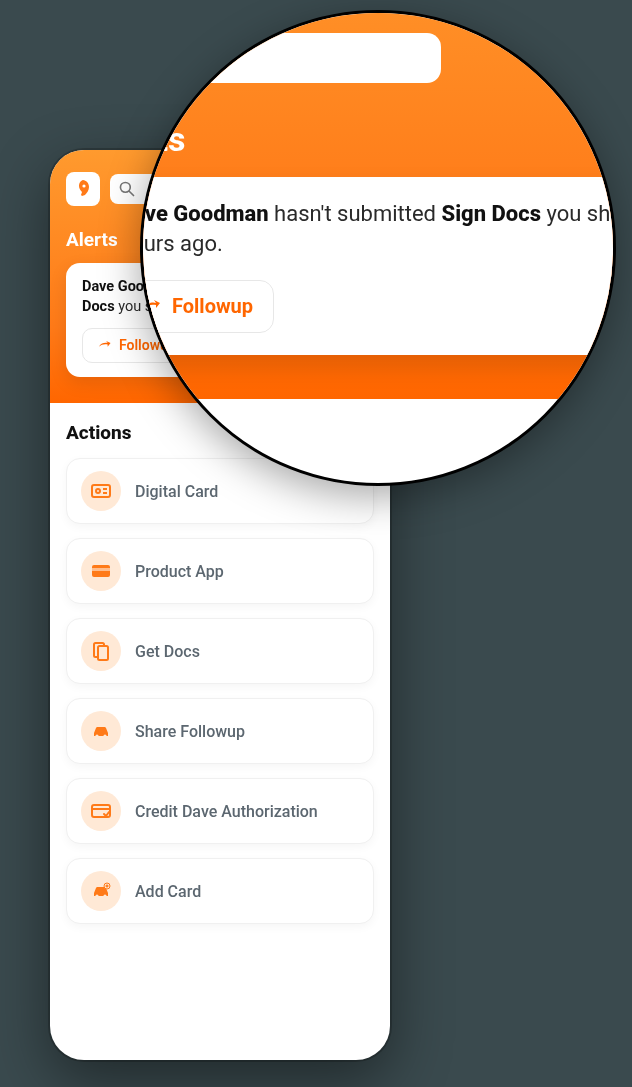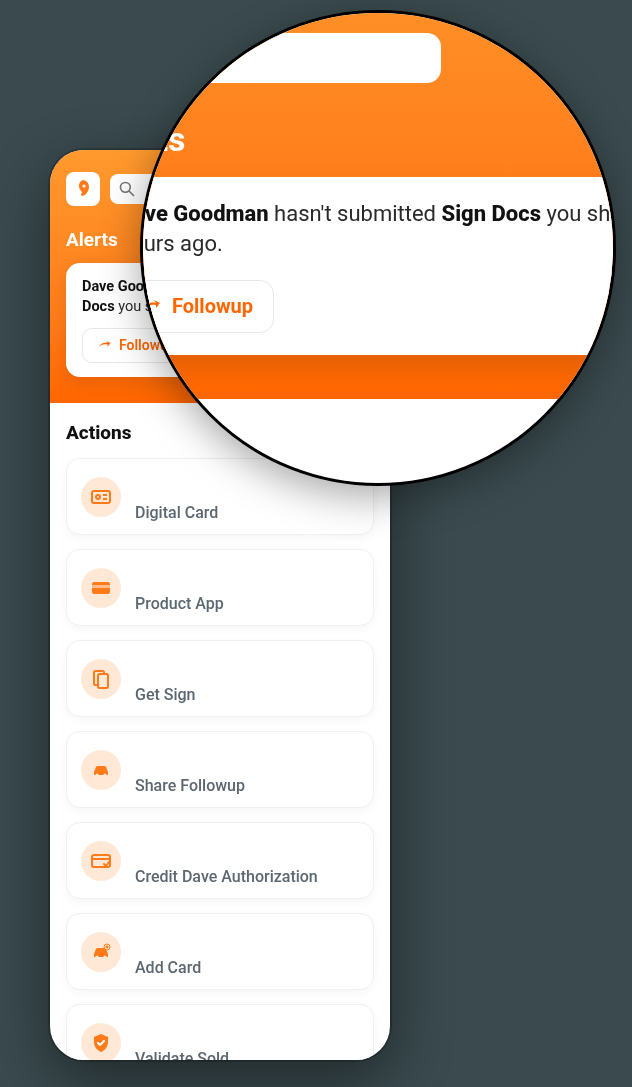--- a/index.html
+++ b/index.html
@@ -37,21 +37,21 @@
   }
   .phone-body{padding:16px 16px 0;}
   .actions-title{font-size:19px;font-weight:800;color:#111;margin:2px 0 14px;}
   .action{
     display:flex;align-items:center;gap:14px;background:#fff;border:1px solid #f0f0f0;border-radius:14px;
     padding:12px 14px;margin-bottom:14px;box-shadow:0 3px 10px rgba(0,0,0,.04);
   }
   .action .ic{
     width:40px;height:40px;border-radius:50%;background:#ffe9d6;display:flex;align-items:center;justify-content:center;
   }
-  .action .lbl{color:#5c6770;font-size:16px;font-weight:500;margin-top:32px;}
+  .action .lbl{color:#5c6770;font-size:16px;font-weight:500;}
   
   .lens{
     position:absolute;left:140px;top:10px;width:476px;height:476px;border-radius:50%;overflow:hidden;
     border:3px solid #000;background:#fff;box-shadow:0 10px 40px rgba(0,0,0,.35);
   }
   .lens-inner{
     position:absolute;left:-90px;top:-120px;width:700px;
   }
   .z-header{
     background:linear-gradient(180deg,#ff9a2e 0%,#ff7a18 65%,#ff6600 100%);
@@ -206,21 +206,21 @@
           </svg>
         </div>
       <div class="lbl">Product App</div>
     </div>
     <div class="action">
       <div class="ic">
           <svg width="22" height="22" viewBox="0 0 22 22" style="color:#ff7a18">
             <use href="#i-docs"></use>
           </svg>
         </div>
-      <div class="lbl">Get Sign</div>
+      <div class="lbl">Get Docs</div>
     </div>
     <div class="action">
       <div class="ic">
           <svg width="22" height="22" viewBox="0 0 22 22" style="color:#ff7a18">
             <use href="#i-car"></use>
           </svg>
         </div>
       <div class="lbl">Share Followup</div>
     </div>
     <div class="action">
@@ -231,28 +231,20 @@
         </div>
       <div class="lbl">Credit Dave Authorization</div>
     </div>
     <div class="action">
       <div class="ic">
           <svg width="22" height="22" viewBox="0 0 22 22" style="color:#ff7a18">
             <use href="#i-carplus"></use>
           </svg>
         </div>
       <div class="lbl">Add Card</div>
-    </div>
-    <div class="action">
-      <div class="ic">
-          <svg width="22" height="22" viewBox="0 0 22 22" style="color:#ff7a18">
-            <use href="#i-shield"></use>
-          </svg>
-        </div>
-      <div class="lbl">Validate Sold</div>
     </div>
 
   </div>
 </div>
 
 <div class="lens">
   <div class="lens-inner">
     <div class="z-header">
       <div class="z-top">
         <div style="width:60px"></div>

